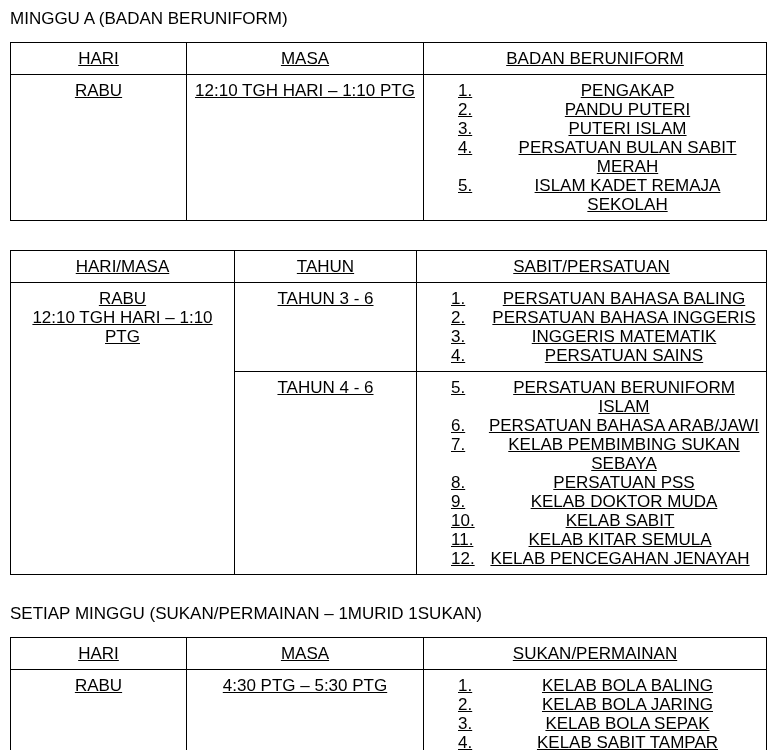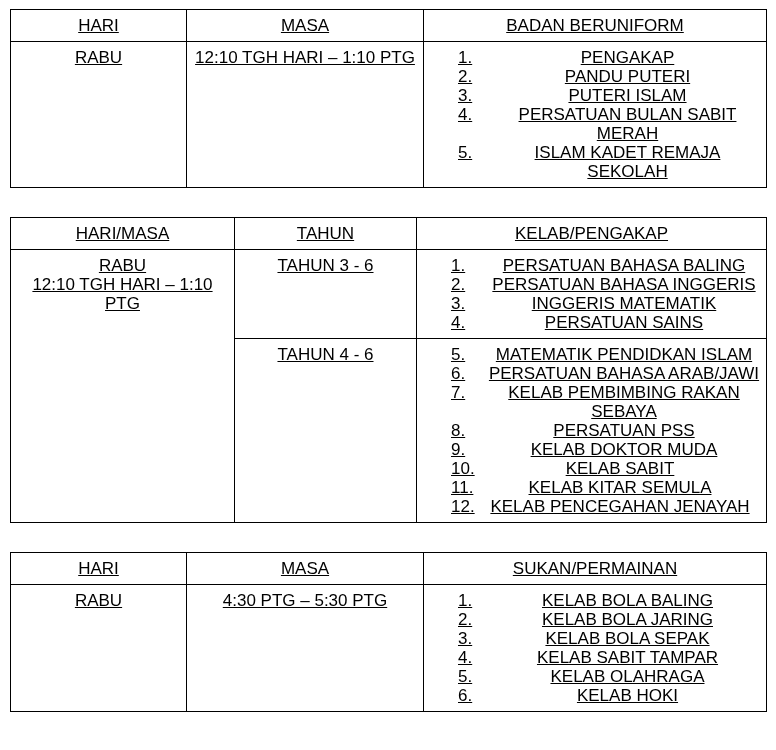--- a/index.html
+++ b/index.html
@@ -53,20 +53,21 @@
   table.geom-b col.c1 { width: 224px; }
   table.geom-b col.c2 { width: 182px; }
   table.geom-b col.c3 { width: 350px; }
 </style>
 </head>
 <body>
 
 <div>
 
   <div>
+    <div class="section-title">MINGGU A (BADAN BERUNIFORM)</div>
     <table class="sched geom-ac">
       <colgroup>
           <col class="c1">
           <col class="c2">
           <col class="c3">
         </colgroup>
       <thead>
         <tr>
           <th>HARI</th>
           <th>MASA</th>
@@ -110,21 +111,21 @@
     <table class="sched geom-b">
       <colgroup>
           <col class="c1">
           <col class="c2">
           <col class="c3">
         </colgroup>
       <thead>
         <tr>
           <th>HARI/MASA</th>
           <th>TAHUN</th>
-          <th>KELAB/PENGAKAP</th>
+          <th>SABIT/PERSATUAN</th>
         </tr>
       </thead>
       <tbody>
         <tr>
           <td class="prewrap" rowspan="2">RABU
 12:10 TGH HARI – 1:10
 PTG</td>
           <td>TAHUN 3 - 6</td>
           <td class="list-cell">
             <div class="numlist">
@@ -146,29 +147,29 @@
                 </div>
               </div>
           </td>
         </tr>
         <tr>
           <td>TAHUN 4 - 6</td>
           <td class="list-cell">
             <div class="numlist">
                 <div class="oli">
                   <span class="num">5.</span>
-                  <span class="txt">MATEMATIK PENDIDKAN ISLAM</span>
+                  <span class="txt">PERSATUAN BERUNIFORM ISLAM</span>
                 </div>
                 <div class="oli">
                   <span class="num">6.</span>
                   <span class="txt">PERSATUAN BAHASA ARAB/JAWI</span>
                 </div>
                 <div class="oli">
                   <span class="num">7.</span>
-                  <span class="txt">KELAB PEMBIMBING RAKAN SEBAYA</span>
+                  <span class="txt">KELAB PEMBIMBING SUKAN SEBAYA</span>
                 </div>
                 <div class="oli">
                   <span class="num">8.</span>
                   <span class="txt">PERSATUAN PSS</span>
                 </div>
                 <div class="oli">
                   <span class="num">9.</span>
                   <span class="txt">KELAB DOKTOR MUDA</span>
                 </div>
                 <div class="oli">
@@ -184,20 +185,21 @@
                   <span class="txt">KELAB PENCEGAHAN JENAYAH</span>
                 </div>
               </div>
           </td>
         </tr>
       </tbody>
     </table>
   </div>
 
   <div>
+    <div class="section-title">SETIAP MINGGU (SUKAN/PERMAINAN – 1MURID 1SUKAN)</div>
     <table class="sched geom-ac">
       <colgroup>
           <col class="c1">
           <col class="c2">
           <col class="c3">
         </colgroup>
       <thead>
         <tr>
           <th>HARI</th>
           <th>MASA</th>

